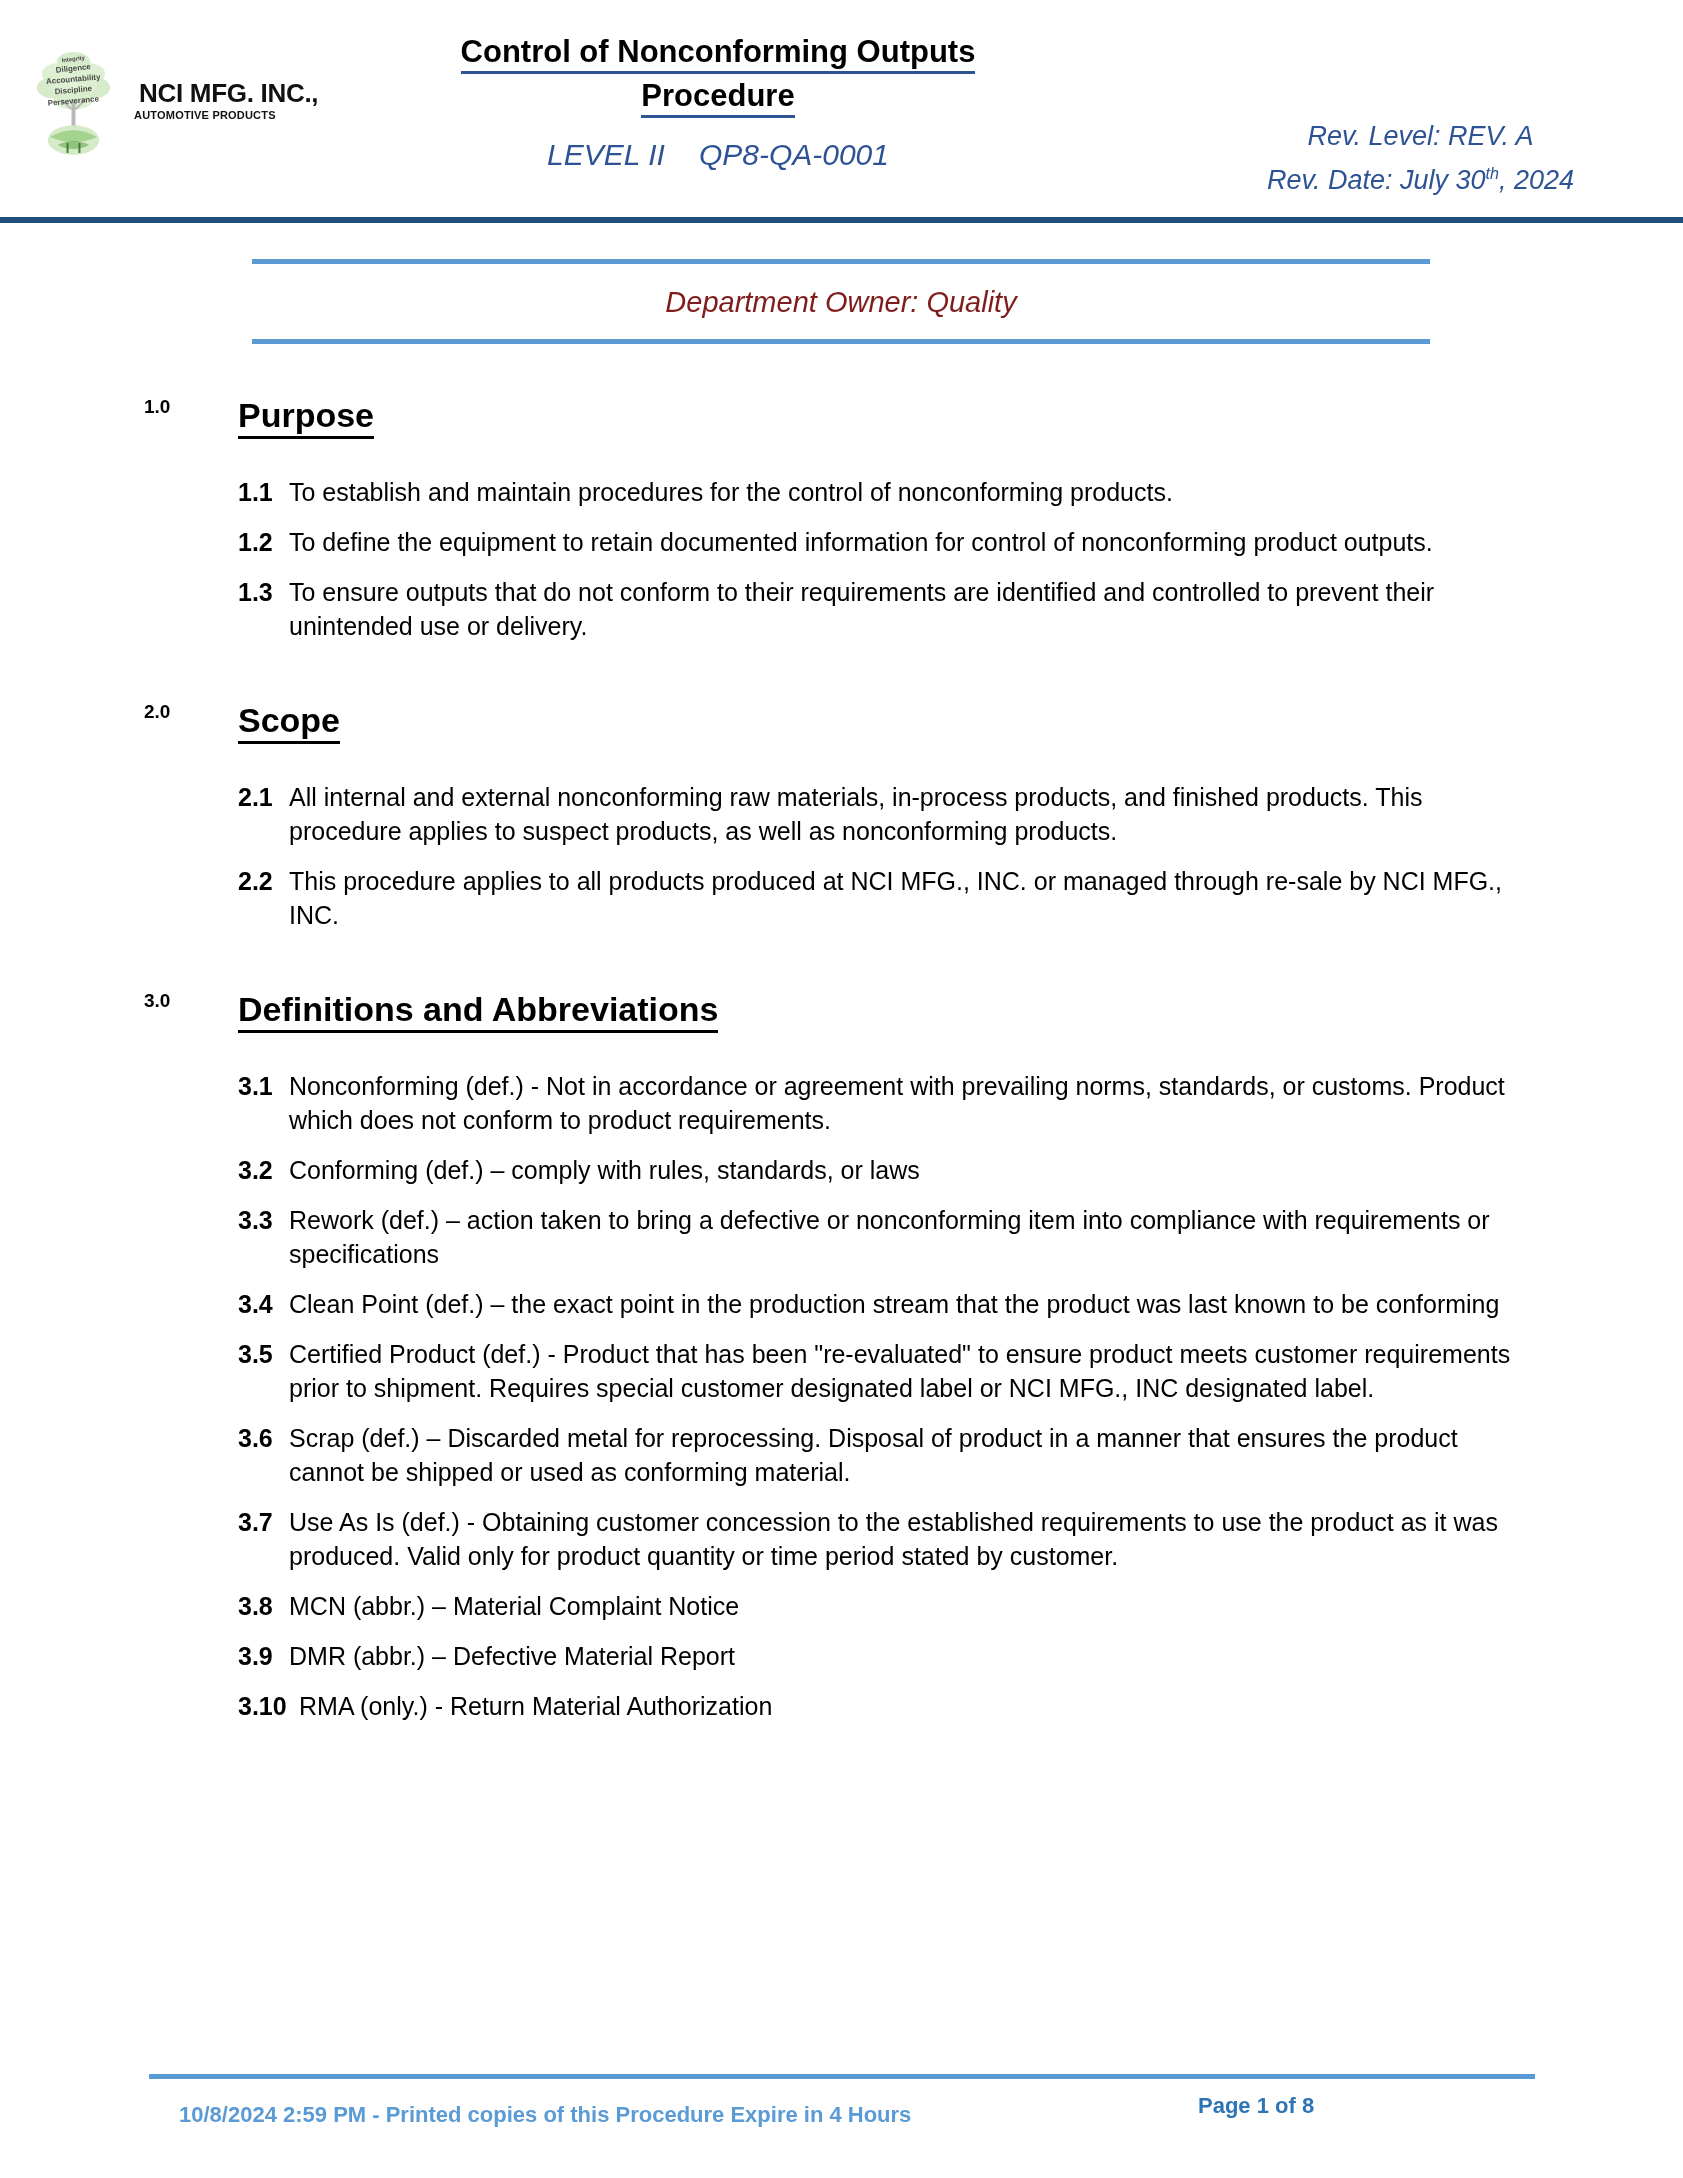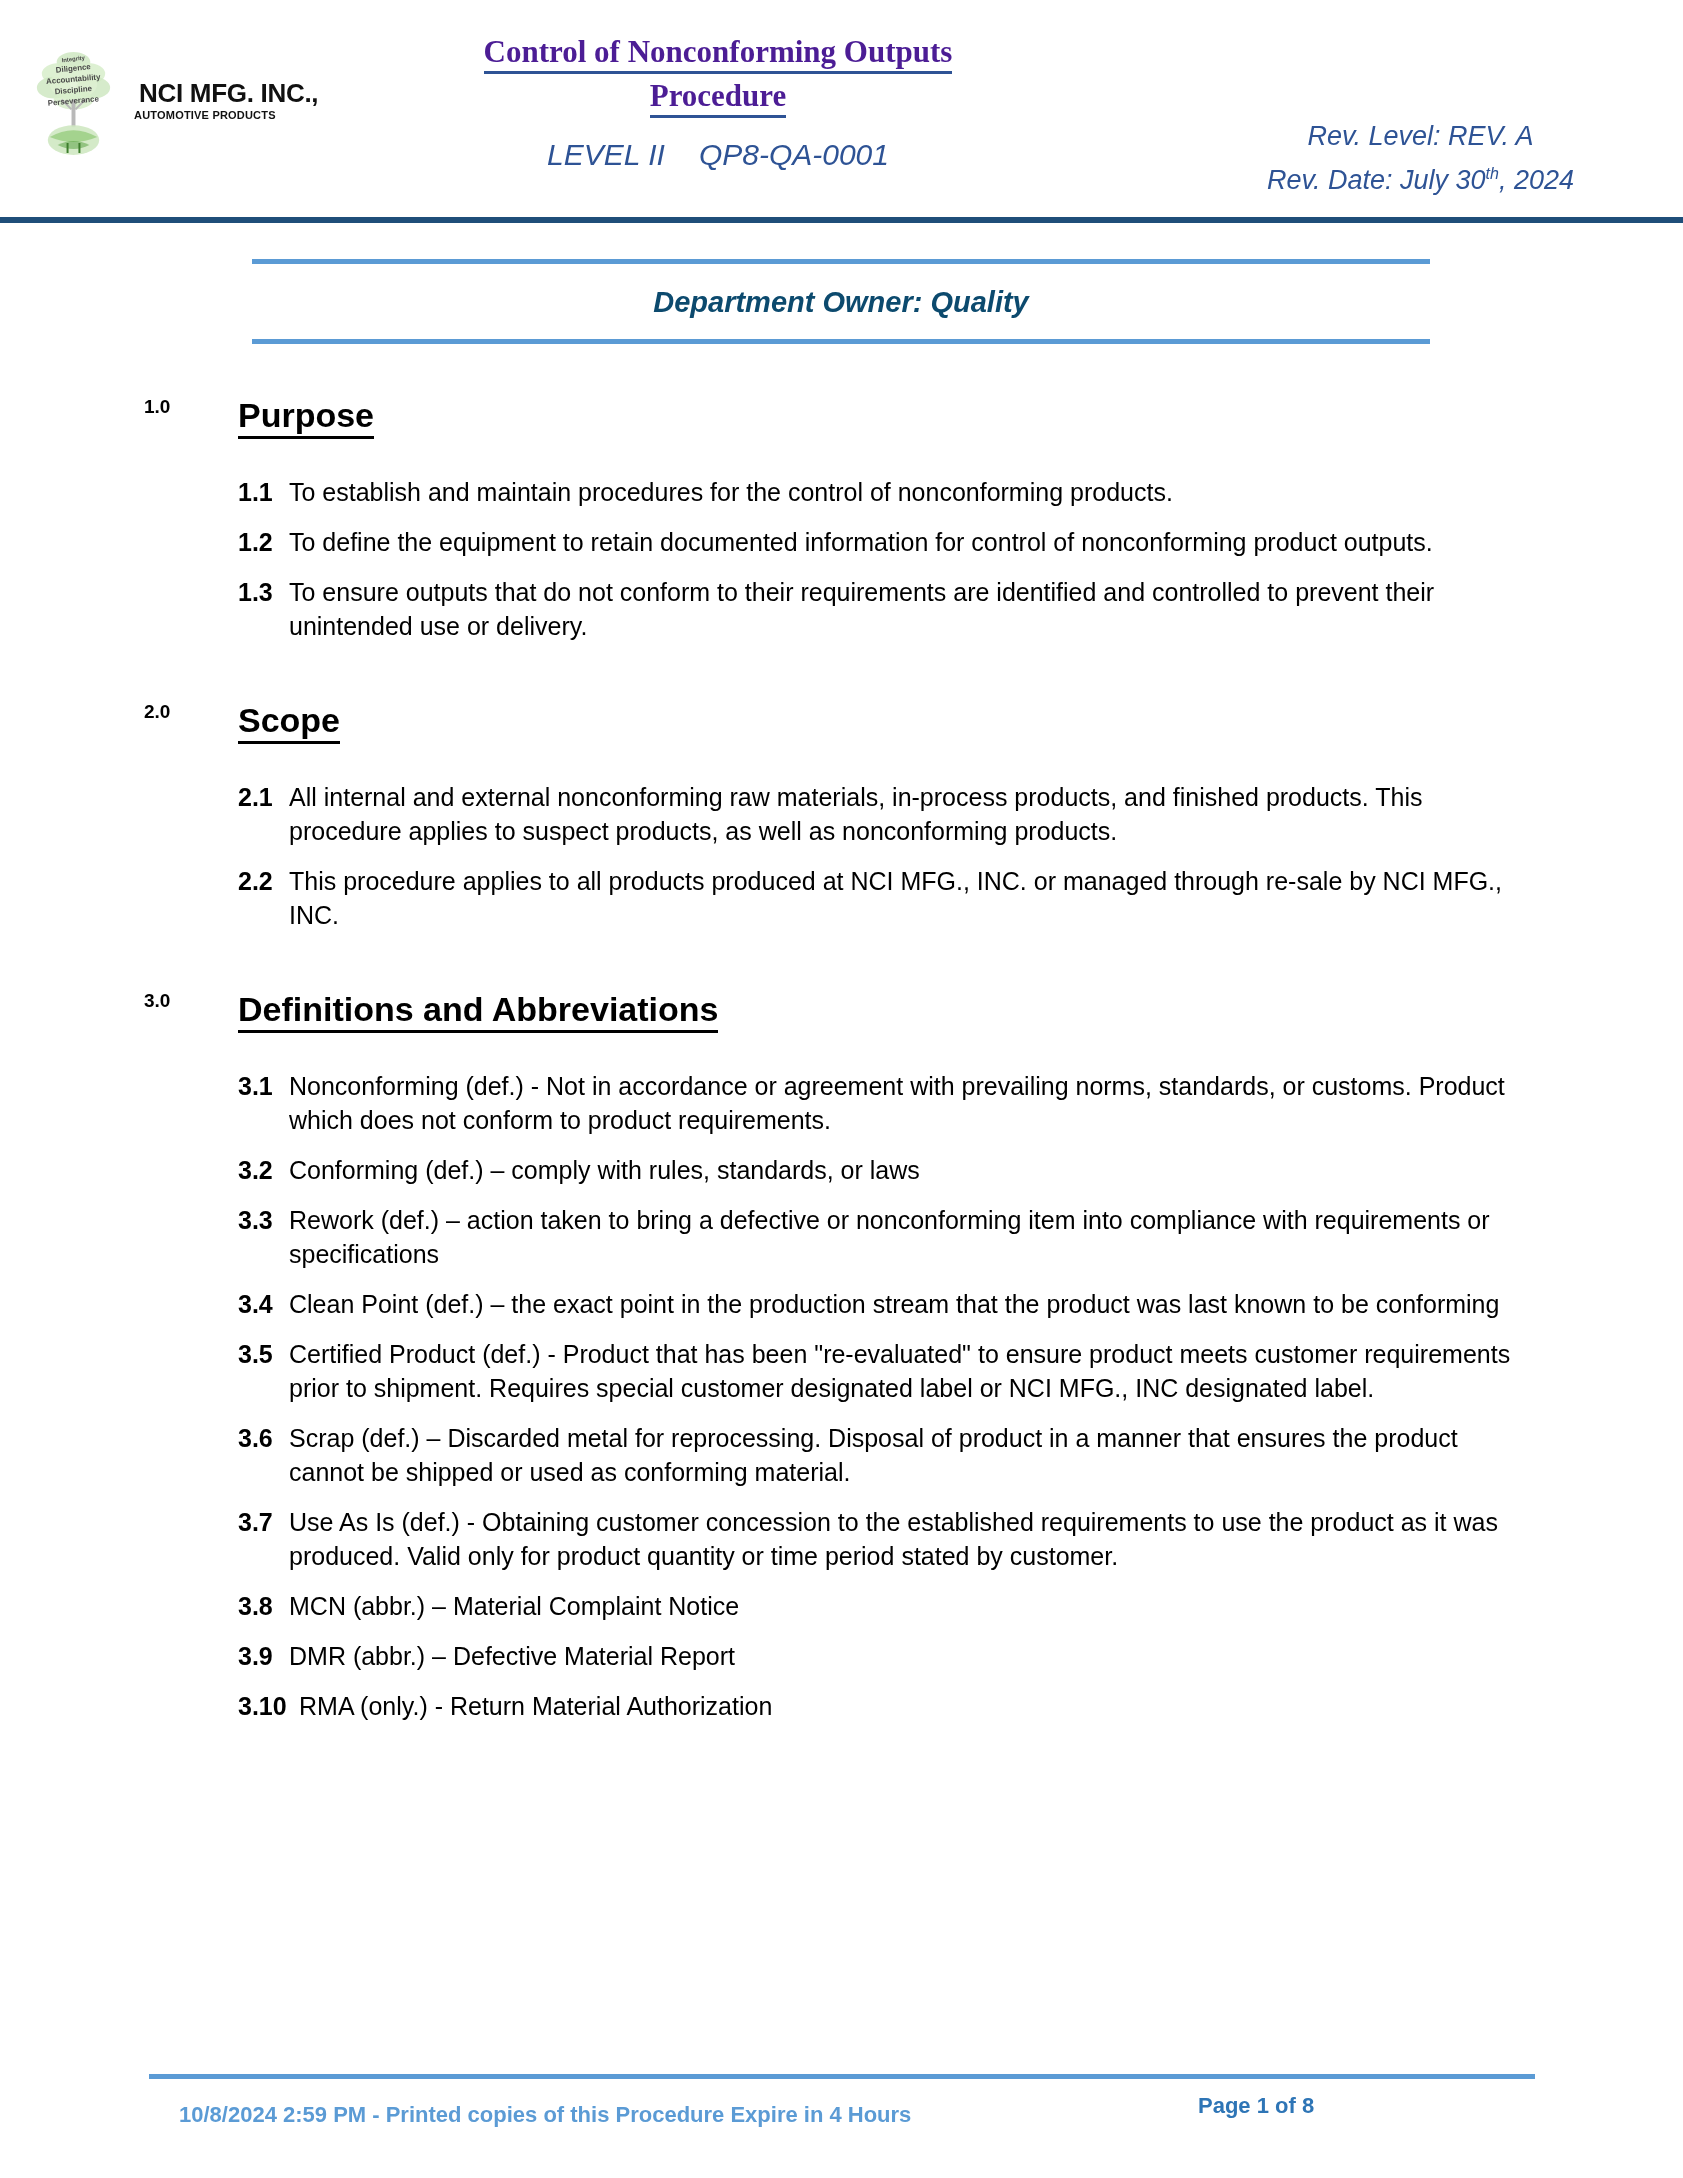--- a/index.html
+++ b/index.html
@@ -79,24 +79,24 @@
 
   
   .title-block {
     position: absolute;
     left: 426px;
     top: 30px;
     width: 584px;
     text-align: center;
   }
   .doc-title-line {
-    font-family: Liberation Serif, serif;
+    font-family: Liberation Sans, sans-serif;
     font-weight: bold;
     font-size: 31px;
-    color: #4c1d95;
+    color: #000000;
     line-height: 44px;
     white-space: nowrap;
   }
   .doc-title-line span.ul {
     border-bottom: 3px solid #2E5395;
     padding-bottom: 2px;
   }
   .doc-level {
     margin-top: 20px;
     font-family: "Liberation Sans", sans-serif;
@@ -140,24 +140,23 @@
   .dept-rule {
     width: 100%;
     height: 5px;
     background: #5B9BD5;
   }
   .dept-owner {
     text-align: center;
     font-family: "Liberation Sans", sans-serif;
     font-style: italic;
     font-size: 29px;
-    color: #0c4a6e;
+    color: #7f1d1d;
     padding: 22px 0 20px 0;
     white-space: nowrap;
-    font-weight: bold;
   }
 
   
   .content {
     position: absolute;
     left: 0;
     top: 396px;
     width: 1683px;
   }
   .section { margin-bottom: 0; }

